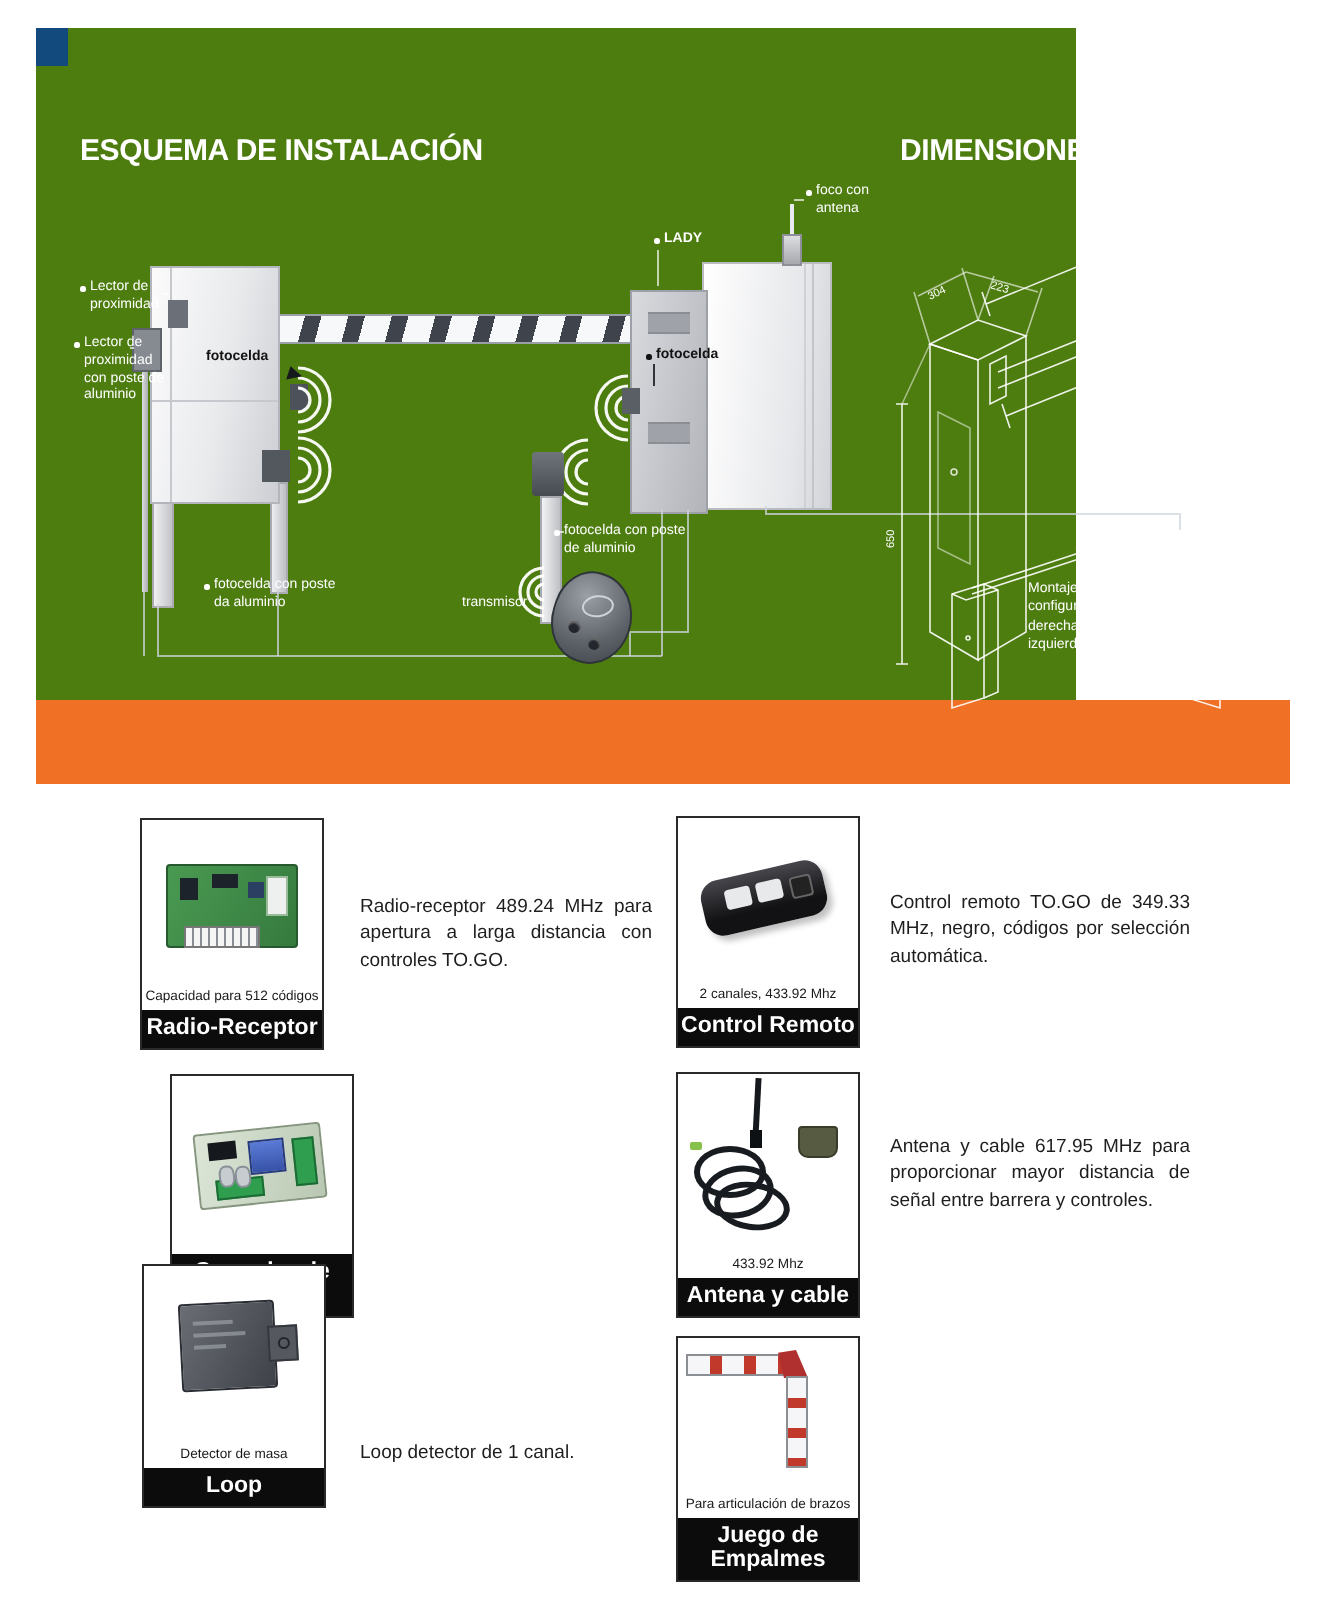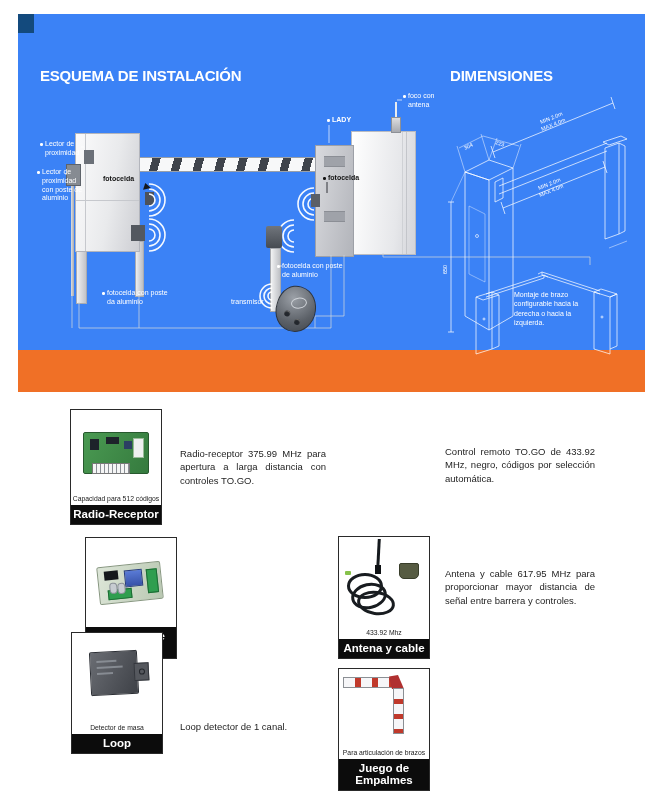--- a/index.html
+++ b/index.html
@@ -1,20 +1,20 @@
 <!DOCTYPE html>
 <html><head>
 <meta charset="utf-8">
 <style>
   html,body{margin:0;padding:0;background:#fff;}
   .page{position:relative;width:663px;height:800px;background:#fff;overflow:hidden;
         font-family:"Liberation Sans","DejaVu Sans",sans-serif;}
 
   
-  .blue-panel{position:absolute;left:18px;top:14px;width:627px;height:336px;background:#3b82f6;}
+  .blue-panel{position:absolute;left:18px;top:14px;width:520px;height:336px;background:#4d7c0f;}
   .corner-mark{position:absolute;left:0;top:0;width:16px;height:19px;background:#134a7d;}
   .panel-title{position:absolute;color:#fff;font-size:15px;font-weight:700;letter-spacing:-.2px;margin:0;}
   .title-inst{left:22px;top:53px;}
   .title-dims{left:432px;top:53px;}
 
   
   .shp{position:absolute;}
   .cabinet-l{left:57px;top:119px;width:63px;height:117px;z-index:3;
      background:linear-gradient(100deg,#fbfbfc 0%,#e9eaec 55%,#cdced3 100%);border:1px solid #b3b5bc;}
   .cabinet-l::before{content:"";position:absolute;left:9px;top:0;bottom:0;width:1px;background:#c6c8cd;}
@@ -265,23 +265,34 @@
         <div class="chip c1"></div>
           <div class="chip c2"></div>
           <div class="chip c3"></div>
         <div class="sticker"></div>
           <div class="comb"></div>
       </div>
     </div>
     <div class="card-caption">Capacidad para 512 códigos</div>
     <div class="card-title">Radio-Receptor</div>
   </div>
-  <p class="desc" style="left:180px;top:447px;width:146px;">Radio-receptor 375.99 MHz para apertura a larga distancia con controles TO.GO.</p>
-
-  <p class="desc" style="left:445px;top:445px;width:150px;">Control remoto TO.GO de 433.92 MHz, negro, códigos por selección automática.</p>
+  <p class="desc" style="left:180px;top:447px;width:146px;">Radio-receptor 489.24 MHz para apertura a larga distancia con controles TO.GO.</p>
+
+  <div class="card" style="left:338px;top:408px;height:114px;">
+    <div class="card-img">
+      <div class="remote">
+        <div class="key k1"></div>
+          <div class="key k2"></div>
+          <div class="k3"></div>
+      </div>
+    </div>
+    <div class="card-caption">2 canales, 433.92 Mhz</div>
+    <div class="card-title">Control Remoto</div>
+  </div>
+  <p class="desc" style="left:445px;top:445px;width:150px;">Control remoto TO.GO de 349.33 MHz, negro, códigos por selección automática.</p>
 
   <div class="card" style="left:85px;top:537px;height:120px;">
     <div class="card-img">
       <div class="charger">
         <div class="relay"></div>
           <div class="chip"></div>
         <div class="term1"></div>
           <div class="term2"></div>
         <div class="cap"></div>
           <div class="cap cap2"></div>

